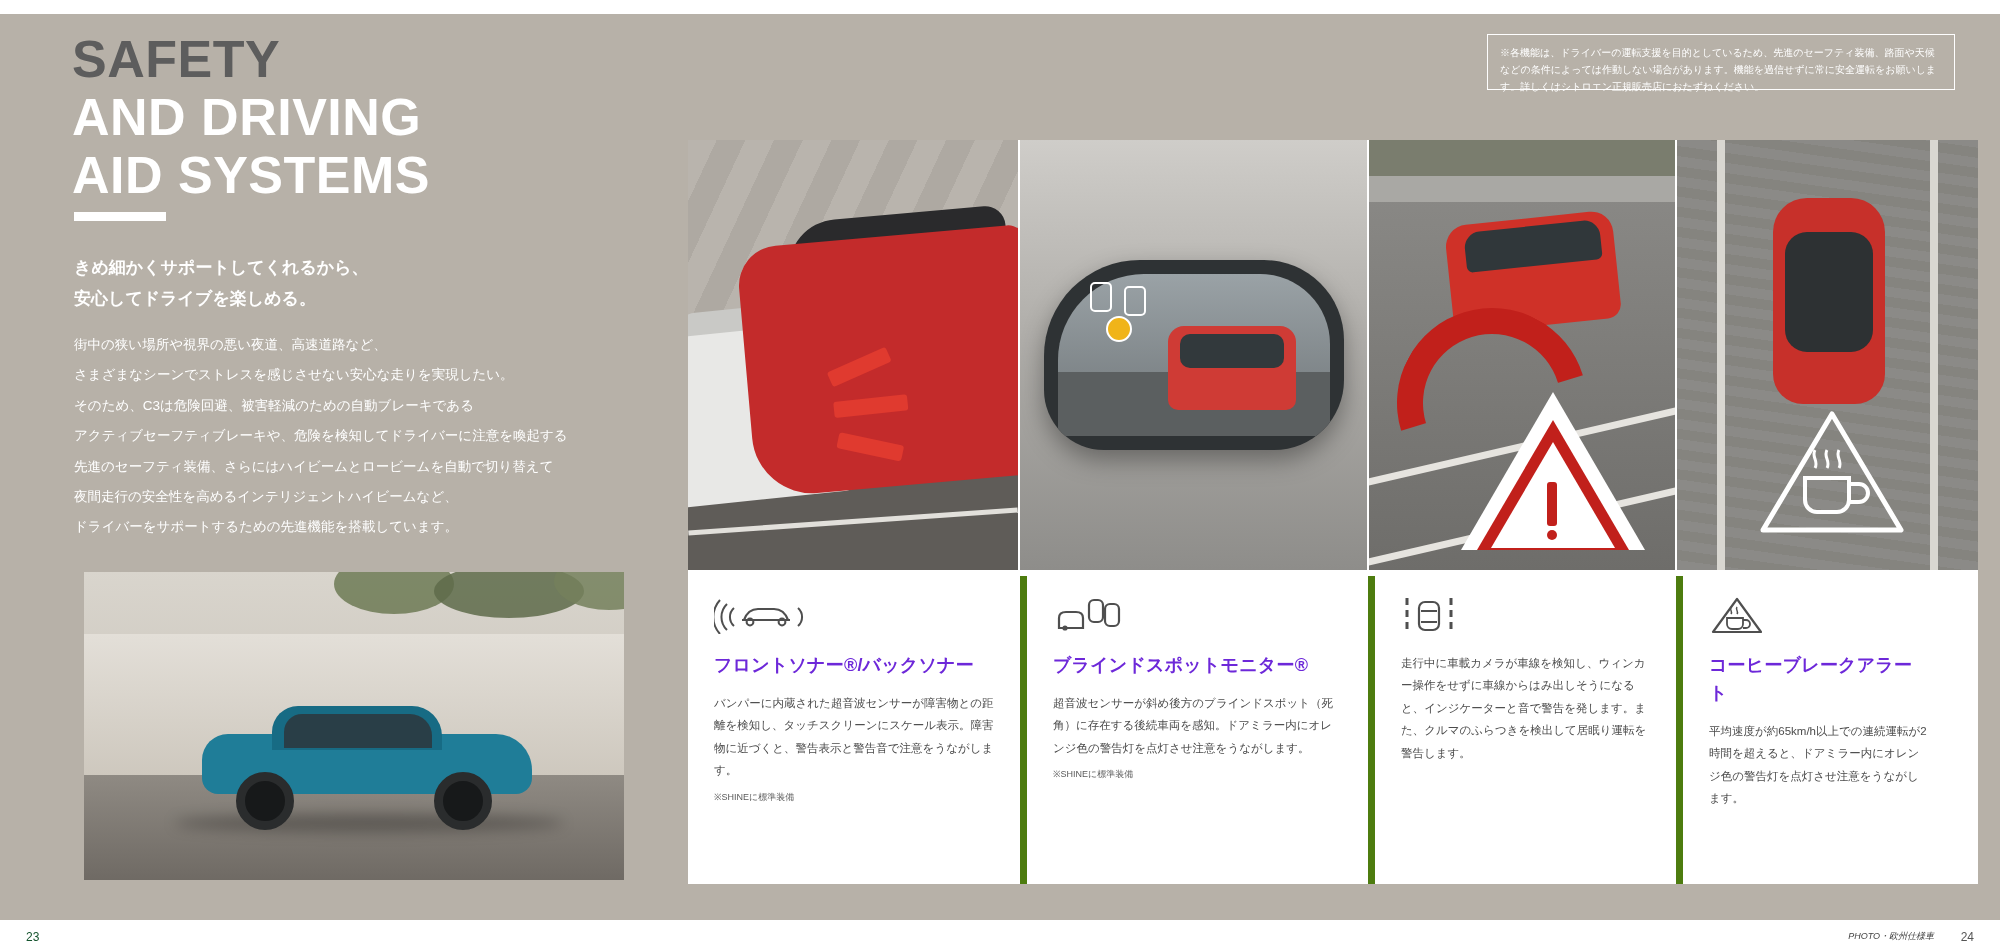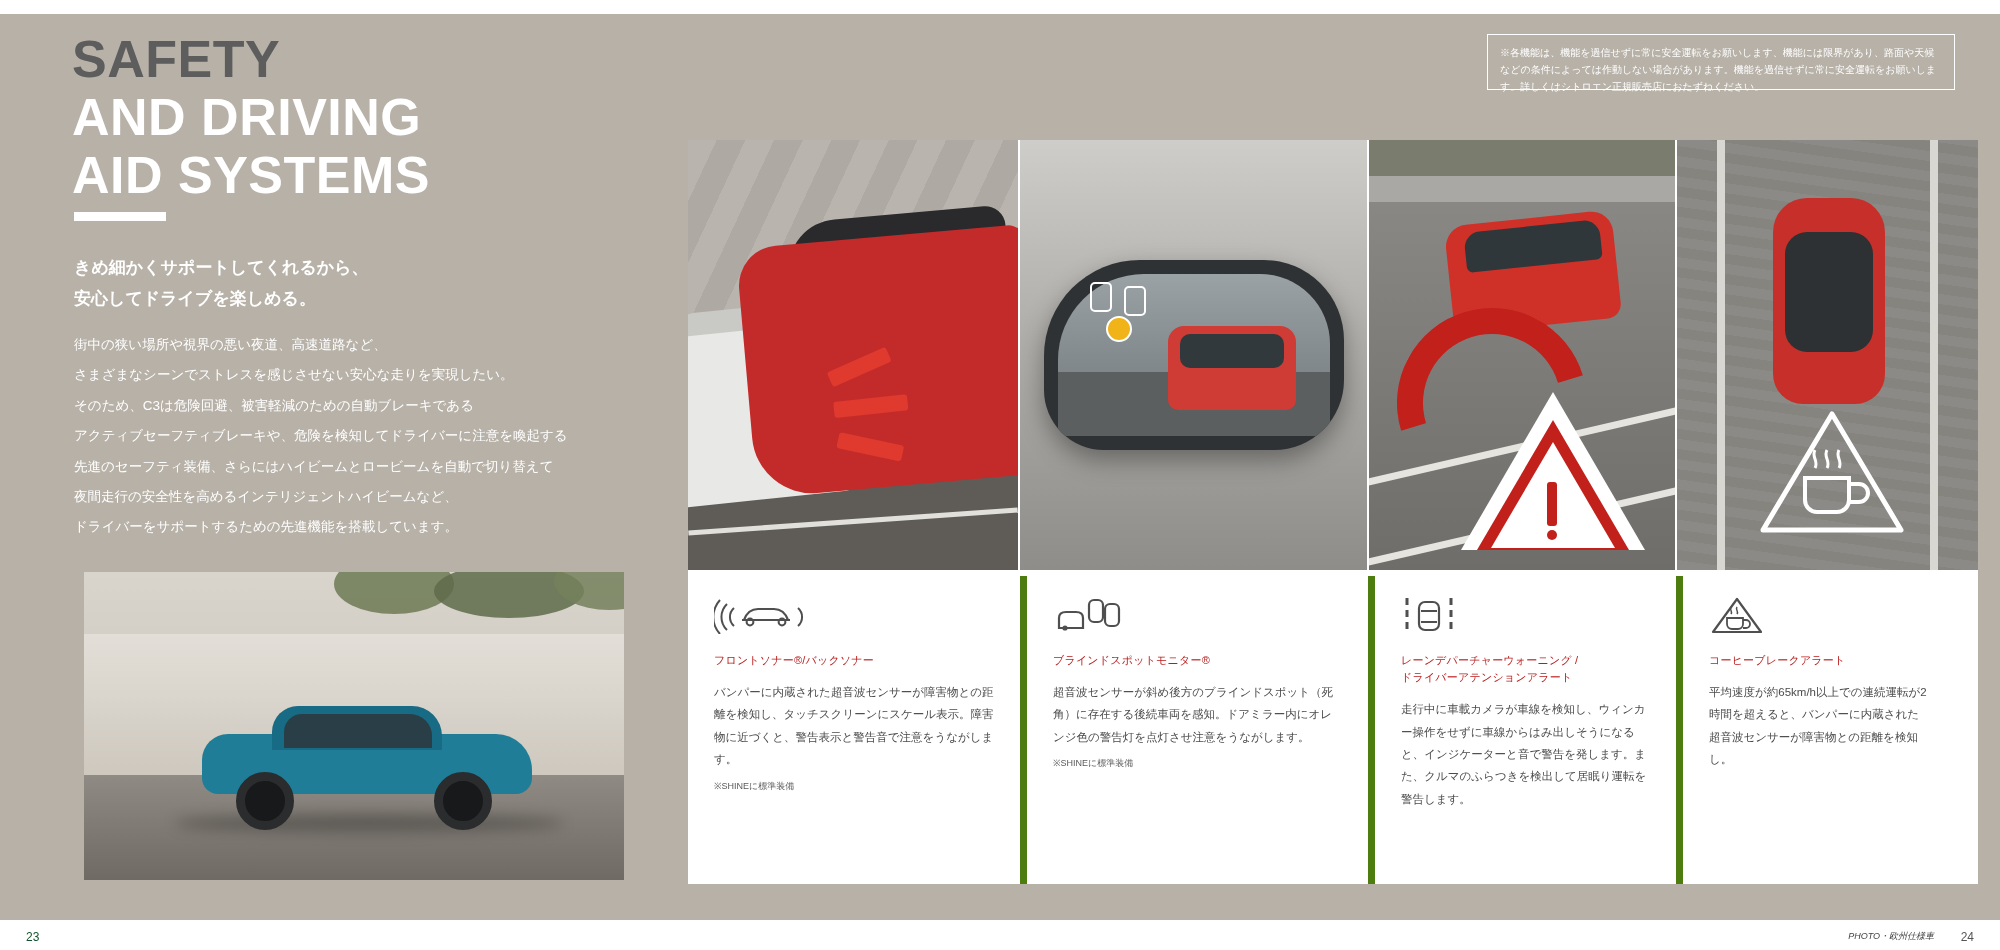--- a/index.html
+++ b/index.html
@@ -321,21 +321,21 @@
     display: flex;
   }
   .feat { position: relative; padding: 18px 26px 0 26px; }
   .feat.f1 { width: 332px; }
   .feat.f2 { width: 348px; }
   .feat.f3 { width: 308px; }
   .feat.f4 { width: 278px; }
   .feat + .feat { border-left: 7px solid #4d7c0f; }
   .feat-icon { height: 46px; margin-bottom: 12px; color: #4f4f4f; }
   .feat-title {
-    font-size: 11px; font-weight: 400; color: #b91c1c;
+    font-size: 18px; font-weight: 700; color: #6d28d9;
     line-height: 1.55; margin-bottom: 12px; letter-spacing: .2px;
   }
   .feat-desc {
     font-size: 11.5px; color: #4b4b4b; line-height: 1.95;
   }
   .feat-note {
     font-size: 9px; color: #5a5a5a; margin-top: 8px;
   }
 
   
@@ -390,21 +390,21 @@
     <div class="hp-shadow"></div>
     <div class="hp-car">
       <div class="hp-body"></div>
       <div class="hp-roof"></div>
       <div class="hp-glass"></div>
       <div class="hp-wheel w1"></div>
       <div class="hp-wheel w2"></div>
     </div>
   </div>
 
-  <div class="note-box">※各機能は、機能を過信せずに常に安全運転をお願いします、機能には限界があり、路面や天候などの条件によっては作動しない場合があります。機能を過信せずに常に安全運転をお願いします。詳しくはシトロエン正規販売店におたずねください。</div>
+  <div class="note-box">※各機能は、ドライバーの運転支援を目的としているため、先進のセーフティ装備、路面や天候などの条件によっては作動しない場合があります。機能を過信せずに常に安全運転をお願いします。詳しくはシトロエン正規販売店におたずねください。</div>
 
   <div class="strip">
 
     <div class="shot s1">
       <div class="pavement"></div>
       <div class="road"></div>
       <div class="roadline"></div>
       <div class="whitecar-top"></div>
       <div class="whitecar"></div>
       <div class="redcar-roof"></div>
@@ -500,38 +500,36 @@
     <div class="feat f3">
       <div class="feat-icon">
         <svg width="60" height="42" viewBox="0 0 60 42">
           <path d="M6,4 v34" stroke="#4f4f4f" stroke-width="3" stroke-dasharray="7 5"></path>
           <path d="M50,4 v34" stroke="#4f4f4f" stroke-width="3" stroke-dasharray="7 5"></path>
           <rect x="18" y="8" width="20" height="28" rx="6" fill="none" stroke="#4f4f4f" stroke-width="2.2"></rect>
           <path d="M20,17 h16" stroke="#4f4f4f" stroke-width="2"></path>
           <path d="M20,28 h16" stroke="#4f4f4f" stroke-width="2"></path>
         </svg>
       </div>
-      <div class="feat-title" style="white-space:pre-line">レーンデパーチャーウォーニング /
-ドライバーアテンションアラート</div>
       <div class="feat-desc">走行中に車載カメラが車線を検知し、ウィンカー操作をせずに車線からはみ出しそうになると、インジケーターと音で警告を発します。また、クルマのふらつきを検出して居眠り運転を警告します。</div>
       <div class="feat-note"></div>
     </div>
 
     <div class="feat f4">
       <div class="feat-icon">
         <svg width="56" height="42" viewBox="0 0 56 42">
           <polygon points="28,5 52,38 4,38" fill="none" stroke="#4f4f4f" stroke-width="2.2" stroke-linejoin="round"></polygon>
           <path d="M18,24 h16 v6 a5,5 0 0 1 -5,5 h-6 a5,5 0 0 1 -5,-5 z" fill="none" stroke="#4f4f4f" stroke-width="1.8"></path>
           <path d="M34,26 h3 a4,4 0 0 1 0,8 h-3" fill="none" stroke="#4f4f4f" stroke-width="1.8"></path>
           <path d="M22,20 c2,-3 -2,-4 0,-7" fill="none" stroke="#4f4f4f" stroke-width="1.5"></path>
           <path d="M28,20 c2,-3 -2,-4 0,-7" fill="none" stroke="#4f4f4f" stroke-width="1.5"></path>
         </svg>
       </div>
       <div class="feat-title" style="white-space:pre-line">コーヒーブレークアラート</div>
-      <div class="feat-desc">平均速度が約65km/h以上での連続運転が2時間を超えると、バンパーに内蔵された超音波センサーが障害物との距離を検知し。</div>
+      <div class="feat-desc">平均速度が約65km/h以上での連続運転が2時間を超えると、ドアミラー内にオレンジ色の警告灯を点灯させ注意をうながします。</div>
       <div class="feat-note"></div>
     </div>
   </div>
 
   <div class="pg-left">23</div>
   <div class="photo-note">PHOTO・欧州仕様車</div>
   <div class="pg-right">24</div>
 
 </div>
 

